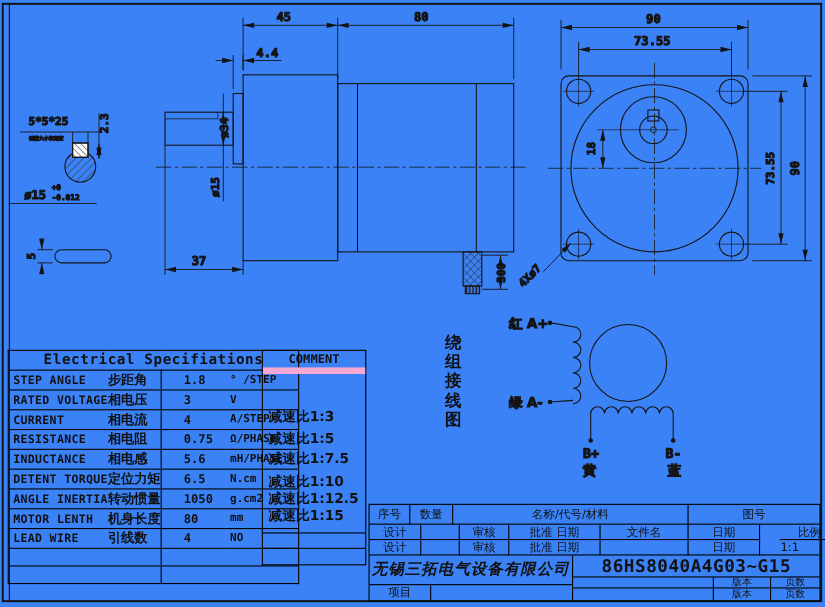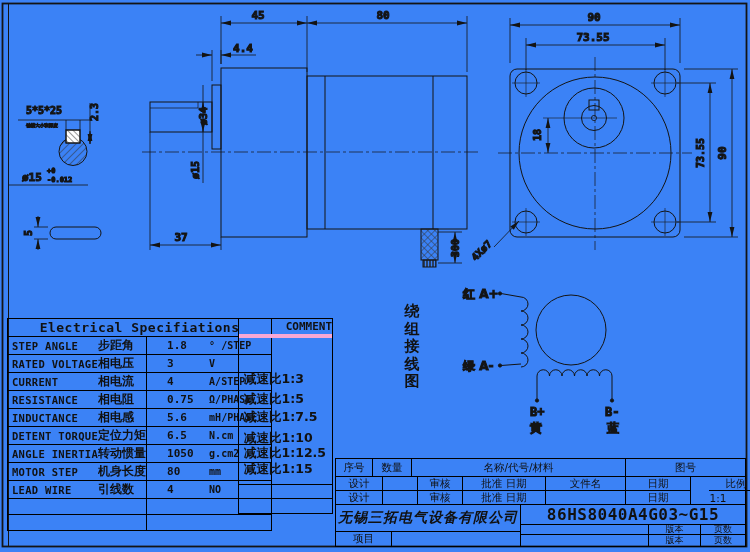--- a/index.html
+++ b/index.html
@@ -15,21 +15,21 @@
   #spec td{border:0 solid #000;border-bottom:1px solid #000;height:15px;padding:0;
            white-space:nowrap;overflow:hidden;}
   #spec td.en{width:84px;font:bold 10.5px "DejaVu Sans Mono", monospace;padding-left:4px;letter-spacing:.3px;}
   #spec td.cn{width:46px;font:600 12px "DejaVu Sans", sans-serif;}
   #spec td.val{width:38px;border-left:1px solid #000;font:bold 11px "DejaVu Sans Mono", monospace;padding-left:20px;margin-left:48px;}
   #spec td.unit{width:62px;font:bold 10px "DejaVu Sans Mono", monospace;padding-left:4px;}
   #spec td.hdr{font:bold 13px "DejaVu Sans Mono", monospace;text-align:center;height:17px;letter-spacing:.5px;}
   #spec{border:1.5px solid #000;}
   
   #comment{position:absolute;left:238px;top:318px;width:95px;height:196px;border:1.5px solid #000;box-sizing:border-box;}
-  #comment .chd{height:15px;border-bottom:4px solid #f9a8d4;text-align:right;font:bold 11px "DejaVu Sans Mono", monospace;line-height:15px;}
+  #comment .chd{height:15px;border-bottom:6px solid #f9a8d4;text-align:center;font:bold 11px "DejaVu Sans Mono", monospace;line-height:15px;}
   #comment .ratio{position:absolute;left:5px;font:600 12.5px "DejaVu Sans", sans-serif;white-space:nowrap;}
   #comment .bline{position:absolute;left:0;width:100%;border-top:1px solid #000;height:0;}
   
   #coil-label{position:absolute;left:403px;top:303px;width:18px;font:600 15px "DejaVu Sans", sans-serif;
               line-height:17.5px;word-break:break-all;text-align:center;}
   
   #tb{position:absolute;left:335px;top:458px;width:411px;height:89px;border:1.5px solid #000;box-sizing:border-box;}
   #tb .cell{position:absolute;box-sizing:border-box;border-right:1px solid #000;border-bottom:1px solid #000;
             display:flex;align-items:center;justify-content:center;font:10.5px "DejaVu Sans", sans-serif;
             white-space:nowrap;overflow:hidden;}
@@ -265,21 +265,21 @@
       <td class="val">6.5</td>
       <td class="unit">N.cm</td>
     </tr>
     <tr>
       <td class="en">ANGLE INERTIA</td>
       <td class="cn">转动惯量</td>
       <td class="val">1050</td>
       <td class="unit">g.cm2</td>
     </tr>
     <tr>
-      <td class="en">MOTOR STEP</td>
+      <td class="en">MOTOR LENTH</td>
       <td class="cn">机身长度</td>
       <td class="val">80</td>
       <td class="unit">mm</td>
     </tr>
     <tr>
       <td class="en">LEAD WIRE</td>
       <td class="cn">引线数</td>
       <td class="val">4</td>
       <td class="unit">NO</td>
     </tr>

